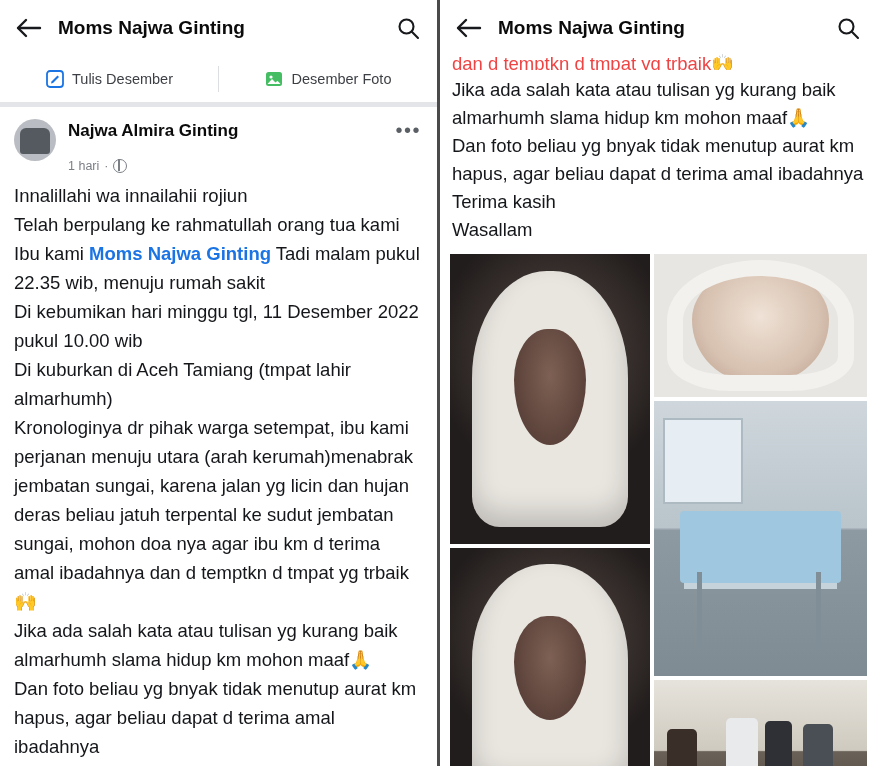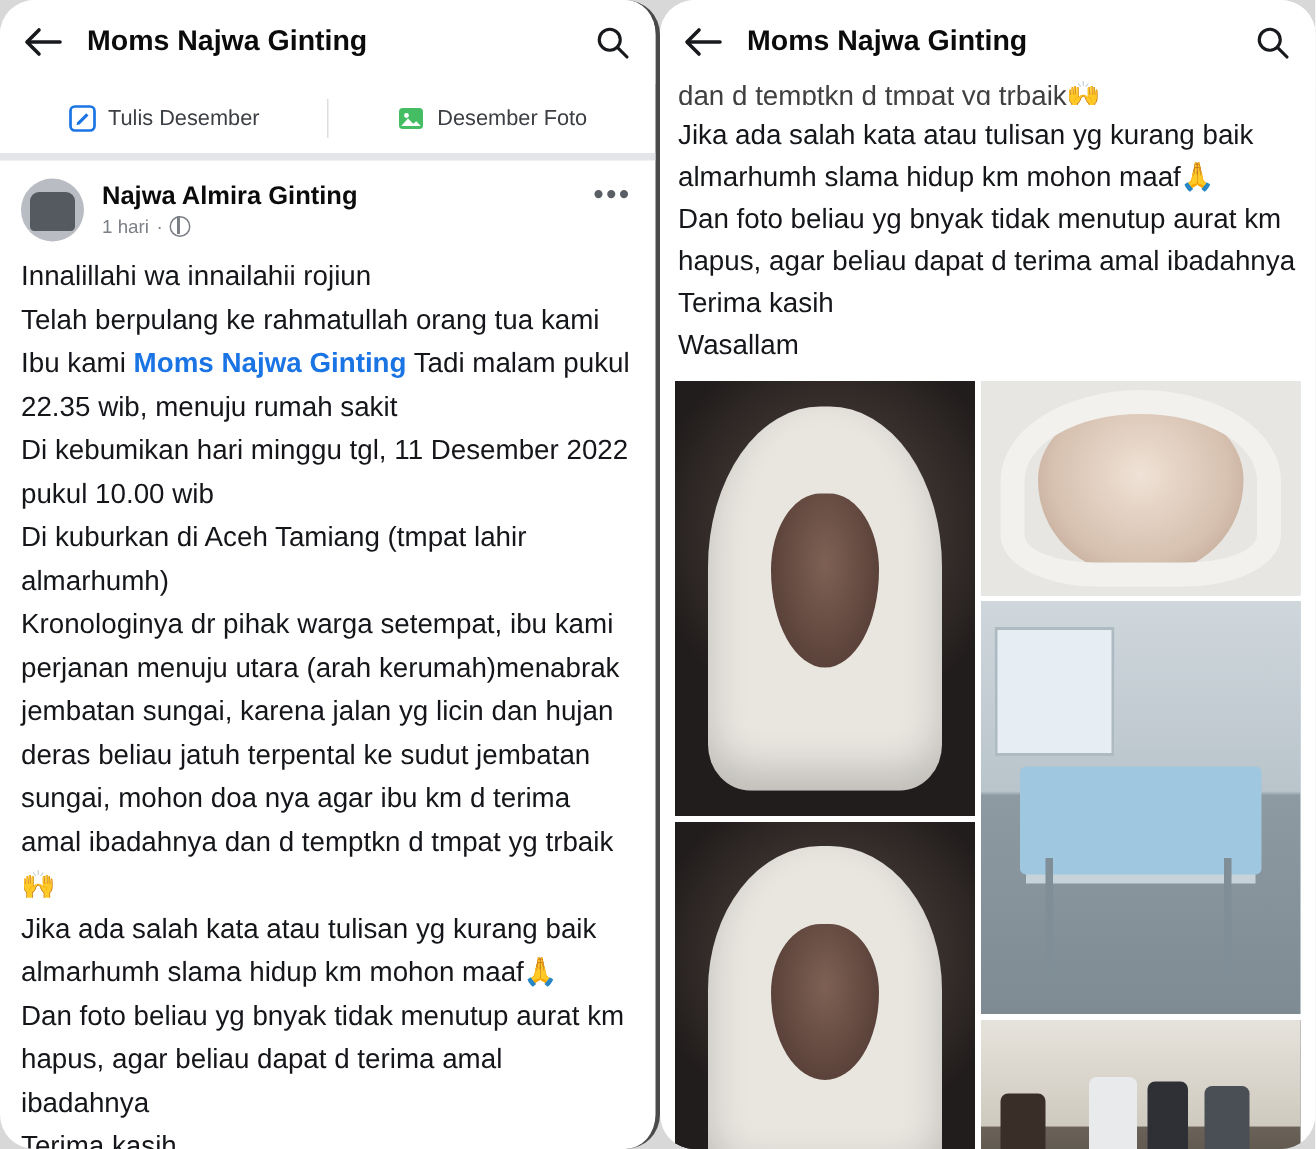--- a/index.html
+++ b/index.html
@@ -16,21 +16,20 @@
   .screens {
     display: flex;
     width: 877px;
     height: 766px;
     background: #d8d8d8;
   }
   .panel {
     background: #ffffff;
     position: relative;
     overflow: hidden;
-    border-radius: 23px;
   }
   .panel-left {
     width: 437px;
     height: 766px;
     border-right: 3px solid #4a4a4a;
   }
   .panel-right {
     width: 437px;
     height: 766px;
   }
@@ -137,21 +136,21 @@
     font-weight: bold;
     color: #0b0b0b;
     line-height: 20px;
   }
   .post-sub {
     display: flex;
     align-items: center;
     gap: 5px;
     font-size: 12.5px;
     color: #7b7f86;
-    margin-top: 3px;
+    margin-top: 18px;
   }
   .globe {
     width: 12px;
     height: 12px;
     border-radius: 50%;
     border: 1.3px solid #7b7f86;
     position: relative;
     display: inline-block;
   }
   .globe::before {
@@ -190,21 +189,21 @@
   .cont-body {
     padding: 0 12px;
     font-size: 18.5px;
     line-height: 28px;
     color: #14161a;
     white-space: pre-wrap;
   }
   .cont-clip {
     height: 20px;
     overflow: hidden;
-    color: #404040;
+    color: #ef4444;
     font-size: 18.5px;
     line-height: 28px;
     padding: 0 12px;
     position: relative;
     top: -6px;
   }
 
   
   .grid {
     margin-top: 10px;

